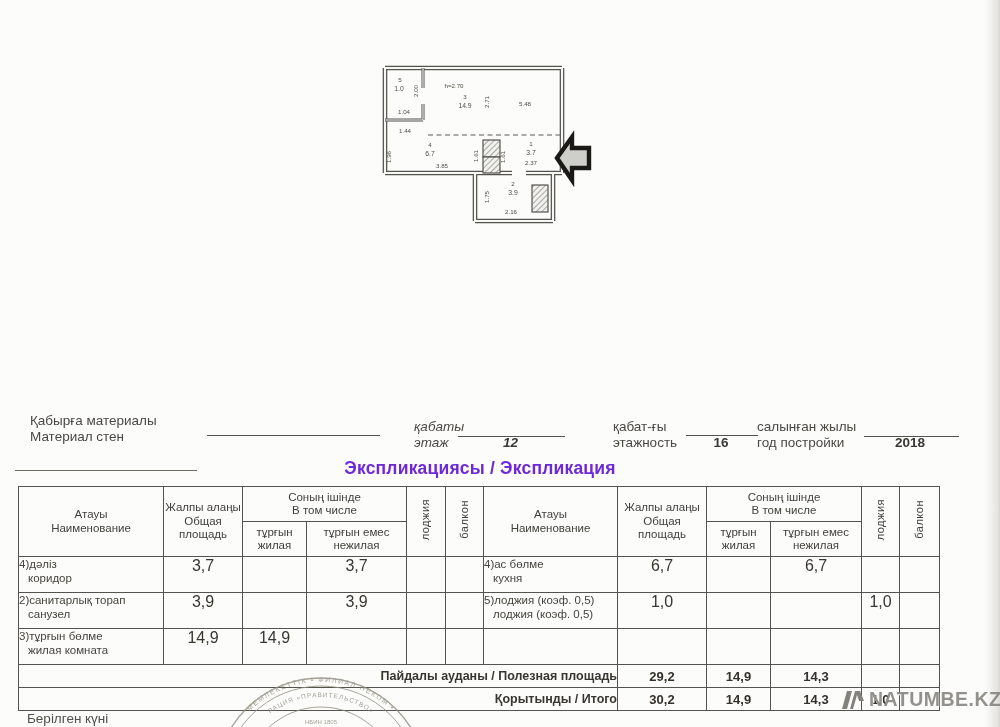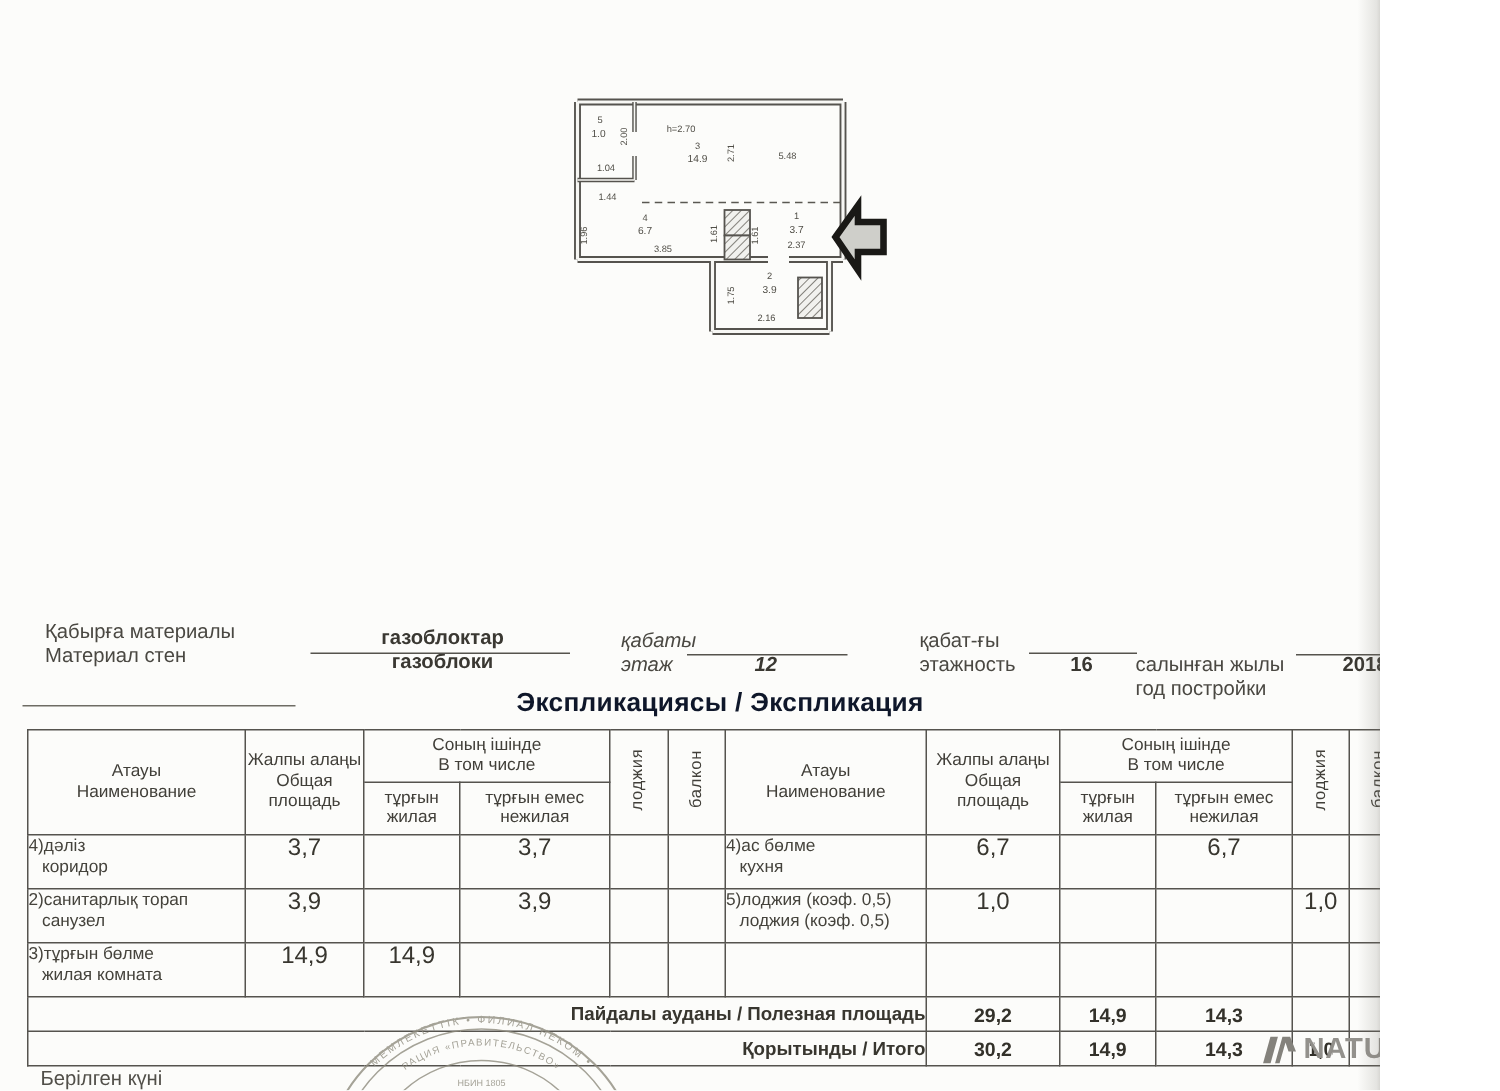--- a/index.html
+++ b/index.html
@@ -1,34 +1,34 @@
 <!DOCTYPE html>
 <html><head>
 <meta charset="utf-8">
 <style>
   html,body{margin:0;padding:0;}
   body{width:1000px;height:727px;background:#ffffff;font-family:"Liberation Sans",sans-serif;}
-  .page{position:relative;width:920px;height:727px;background:#fcfcfa;overflow:hidden;color:#3f3d38;}
+  .page{position:relative;width:1000px;height:727px;background:#fcfcfa;overflow:hidden;color:#3f3d38;}
   .page-edge{position:absolute;right:0;top:0;width:15px;height:100%;
     background:linear-gradient(to right,rgba(120,118,110,0) 0%,rgba(120,118,110,0.18) 85%,rgba(120,118,110,0.28) 100%);}
   
   .plan{position:absolute;left:378px;top:58px;}
   .plan text{fill:#504e47;font-family:"Liberation Sans",sans-serif;}
   .dim{font-size:6.2px;}
   .area{font-size:6.8px;}
   .rnum{font-size:6.2px;}
   .hnote{font-size:6.2px;fill:#8d8a7e;}
   
   .fld{position:absolute;font-size:13.5px;line-height:15.5px;color:#4a4842;}
   .fld .l2{display:block;}
   .fval{position:absolute;font-size:13.5px;font-weight:bold;color:#3a3832;text-align:center;}
   .uline{position:absolute;border-bottom:1.6px solid #55534d;height:0;}
   
   .doc-title{position:absolute;left:300px;top:458px;width:360px;text-align:center;
-    font-size:17.5px;font-weight:bold;color:#0f172a;letter-spacing:0.2px;}
+    font-size:17.5px;font-weight:bold;color:#6d28d9;letter-spacing:0.2px;}
   .title-side-line{position:absolute;left:15px;top:470px;width:182px;border-top:1.6px solid #6e6c64;}
   
   table.expl{position:absolute;left:18px;top:486px;width:921px;border-collapse:collapse;table-layout:fixed;
     background:transparent;}
   table.expl th,table.expl td{border:1px solid #55534e;padding:0;overflow:hidden;}
   table.expl th{font-weight:400;font-size:11.5px;line-height:13.5px;color:#413f39;text-align:center;vertical-align:middle;}
   td.cname{font-size:11.5px;line-height:14px;text-align:left;vertical-align:top;padding:3px 2px 0 3px;color:#45433c;}
   td.cname .ru{display:block;padding-left:9px;}
   td.cval{font-size:16px;text-align:center;vertical-align:top;padding-top:4px;color:#38362f;}
   th.vcell span{display:inline-block;writing-mode:vertical-rl;transform:rotate(180deg);font-size:11px;letter-spacing:0.5px;}
@@ -108,41 +108,37 @@
     <text class="rnum" x="135" y="128" text-anchor="middle">2</text>
     <text class="area" x="135" y="137" text-anchor="middle">3.9</text>
     <text class="dim" transform="rotate(-90 111 139)" x="111" y="139" text-anchor="middle">1.75</text>
     <text class="dim" x="133" y="156" text-anchor="middle">2.16</text>
   </svg>
 
   <div class="fld" style="left:30px;top:413px;">
     <span>Қабырға материалы</span>
     <span class="l2">Материал стен</span>
   </div>
-  <div class="fval" style="left:210px;top:417px;width:170px;line-height:15.5px;">
-    <span>газоблоктар</span><br>
-    <span>газоблоки</span>
-  </div>
   <div class="uline" style="left:207px;top:435px;width:173px;"></div>
 
   <div class="fld" style="left:414px;top:419px;font-style:italic;">
     <span>қабаты</span>
     <span class="l2">этаж</span>
   </div>
   <div class="fval" style="left:458px;top:435px;width:105px;font-style:italic;">12</div>
   <div class="uline" style="left:458px;top:436px;width:107px;"></div>
 
   <div class="fld" style="left:613px;top:419px;">
     <span>қабат-ғы</span>
     <span class="l2">этажность</span>
   </div>
   <div class="fval" style="left:685px;top:435px;width:72px;">16</div>
   <div class="uline" style="left:686px;top:435px;width:72px;"></div>
 
-  <div class="fld" style="left:757px;top:419px;margin-top:16px;">
+  <div class="fld" style="left:757px;top:419px;">
     <span>салынған жылы</span>
     <span class="l2">год постройки</span>
   </div>
   <div class="fval" style="left:863px;top:435px;width:94px;">2018</div>
   <div class="uline" style="left:864px;top:436px;width:95px;"></div>
 
   <div class="title-side-line"></div>
   <div class="doc-title">Экспликациясы / Экспликация</div>
 
   <table class="expl">

